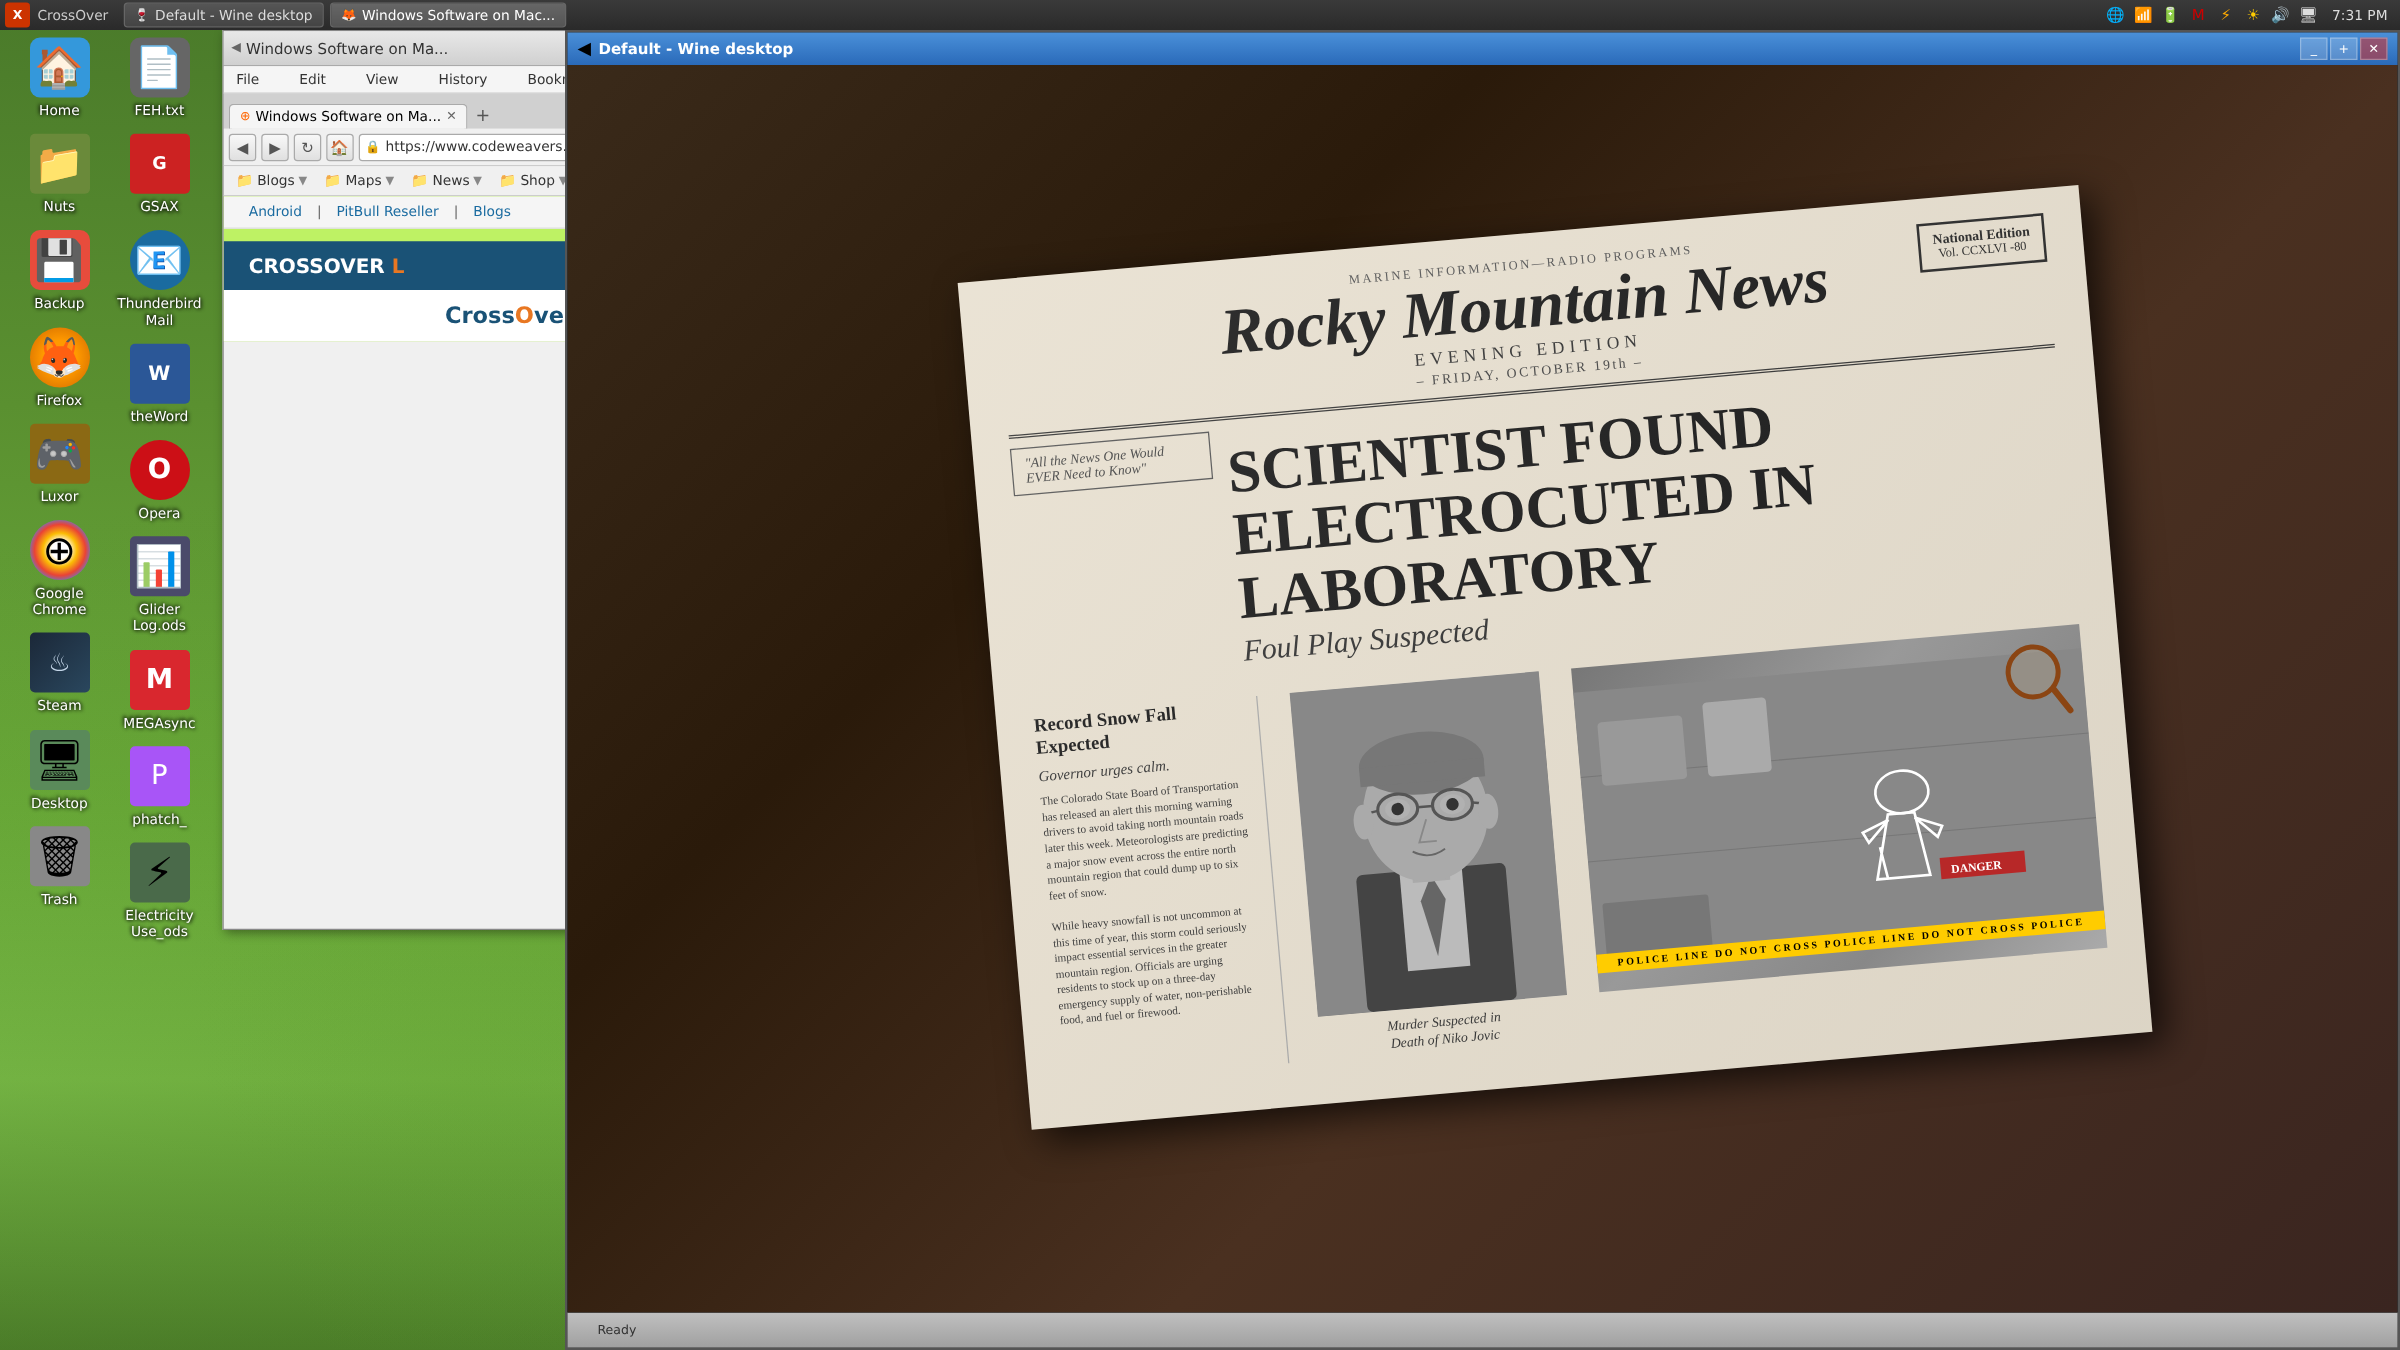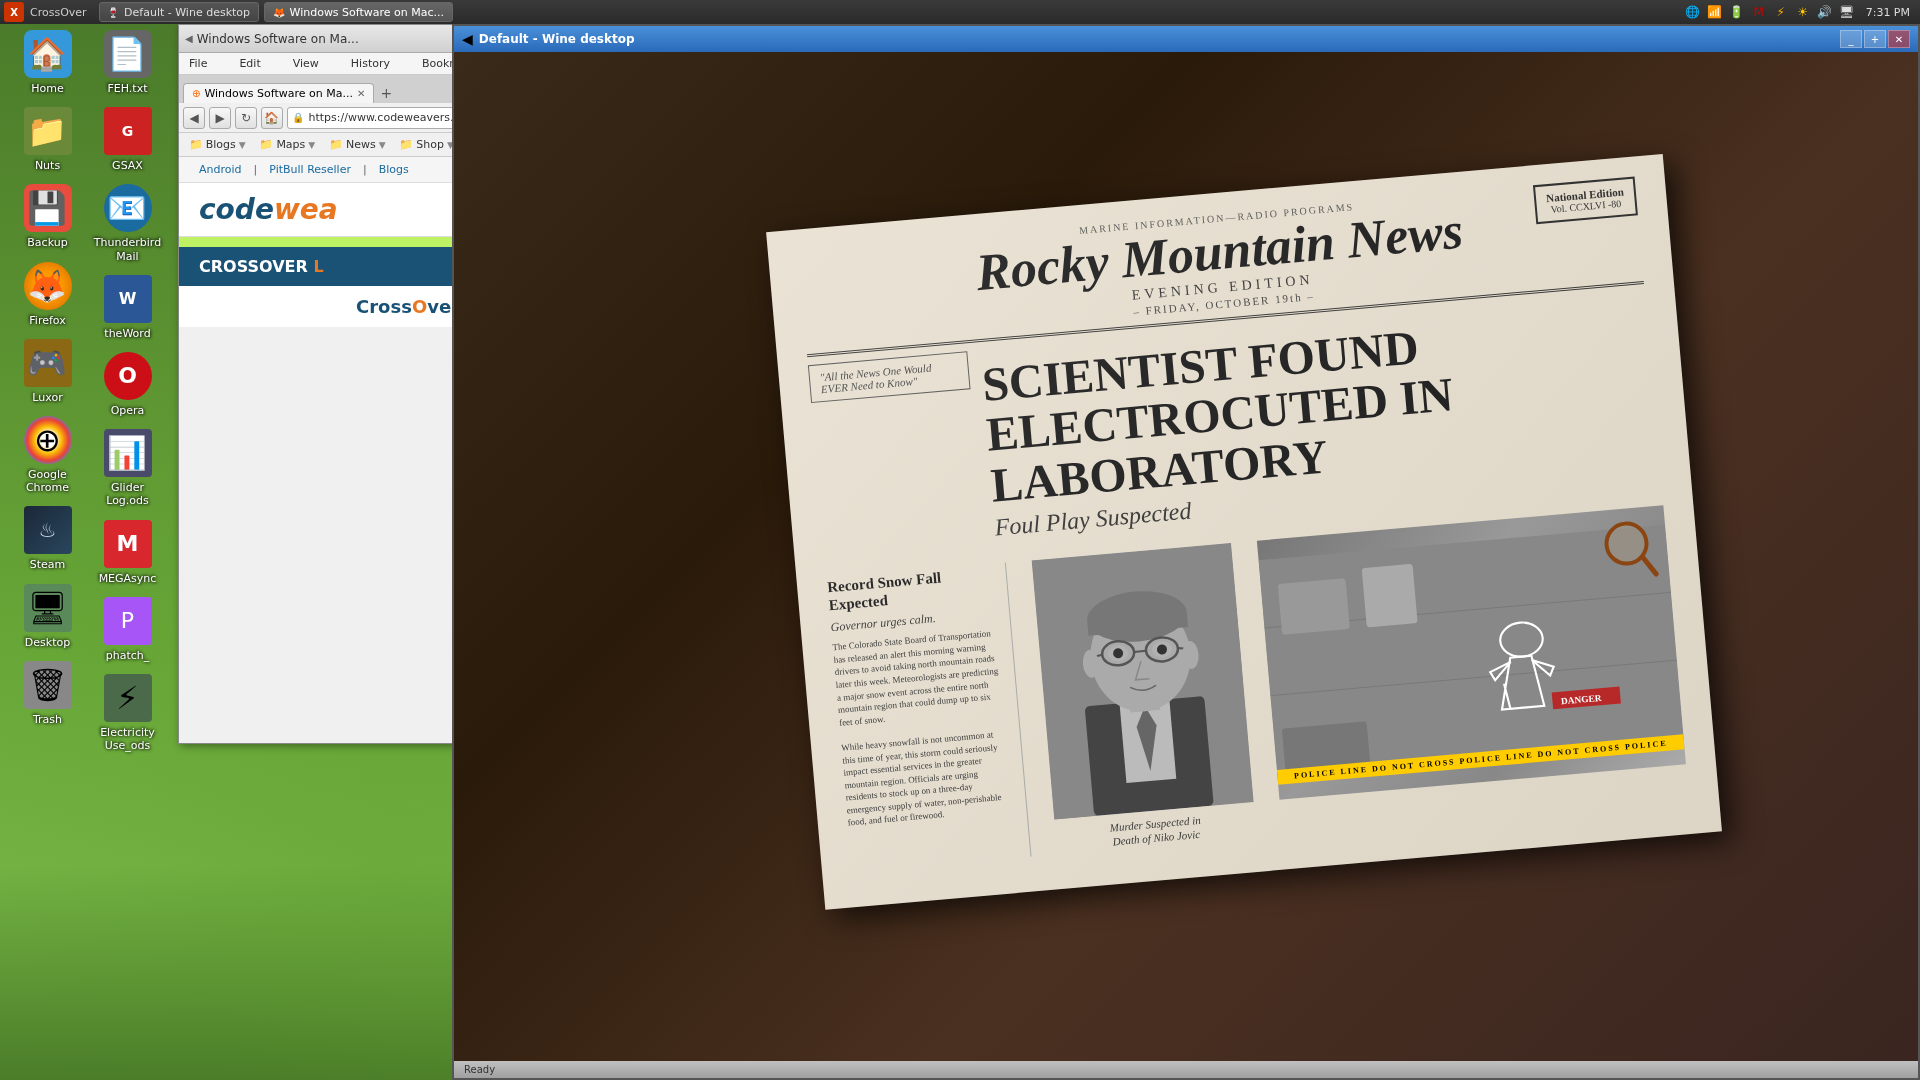--- a/index.html
+++ b/index.html
@@ -535,24 +535,24 @@
       font-size: 8px;
       font-weight: bold;
       padding: 3px 0;
       letter-spacing: 2px;
       text-align: center;
     }
 
     
     .wine-taskbar {
       background: linear-gradient(180deg, #c0c0c0 0%, #a0a0a0 100%);
-      height: 17px;
-      display: flex;
-      align-items: center;
-      padding: 0 4px;
+      height: 28px;
+      display: flex;
+      align-items: center;
+      padding: 0 18px;
     }
 
     
     .desktop-icon {
       display: flex;
       flex-direction: column;
       align-items: center;
       width: 75px;
       cursor: pointer;
     }
@@ -797,25 +797,20 @@
     <div class="browser-content">
 
       <div style="background:#f5f5f5; padding:6px 20px; border-bottom:1px solid #ddd; font-size:11px; display:flex; gap:12px;">
         <span style="color:#1a6ba0; cursor:pointer;">Android</span>
         <span style="color:#666;">|</span>
         <span style="color:#1a6ba0; cursor:pointer;">PitBull Reseller</span>
         <span style="color:#666;">|</span>
         <span style="color:#1a6ba0; cursor:pointer;">Blogs</span>
       </div>
 
-      <div style="background:white; padding:10px 20px; border-bottom:1px solid #ddd; display:flex; align-items:center;">
-        <div style="font-size:28px; font-weight:bold; font-style:italic;">
-          <span style="color:#1a5276;">code</span><span style="color:#e87722;">wea</span>
-        </div>
-      </div>
 
 
       <div class="cw-footer-section">
         <span style="color:white;">CROSSOVER </span><span style="color:#e87722;">L</span>
       </div>
 
       <div class="cw-crossover-logo">
         <div style="font-size:18px; font-weight:bold; color:#1a5276;">Cross<span style="color:#e87722;">O</span>ver</div>
       </div>
     </div>

